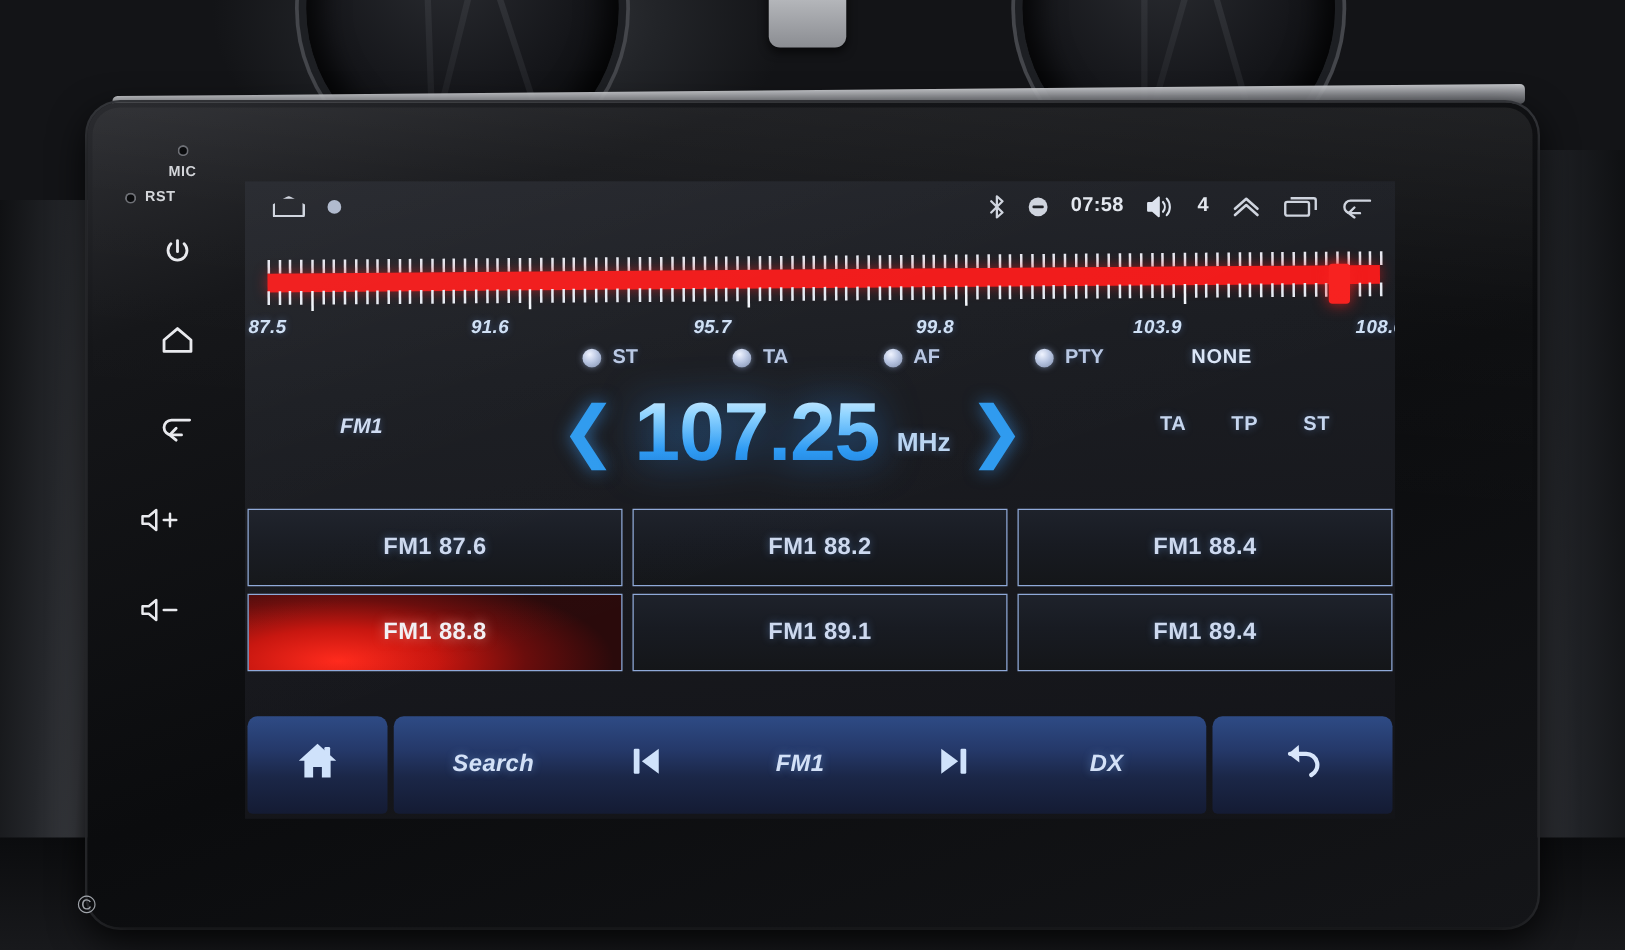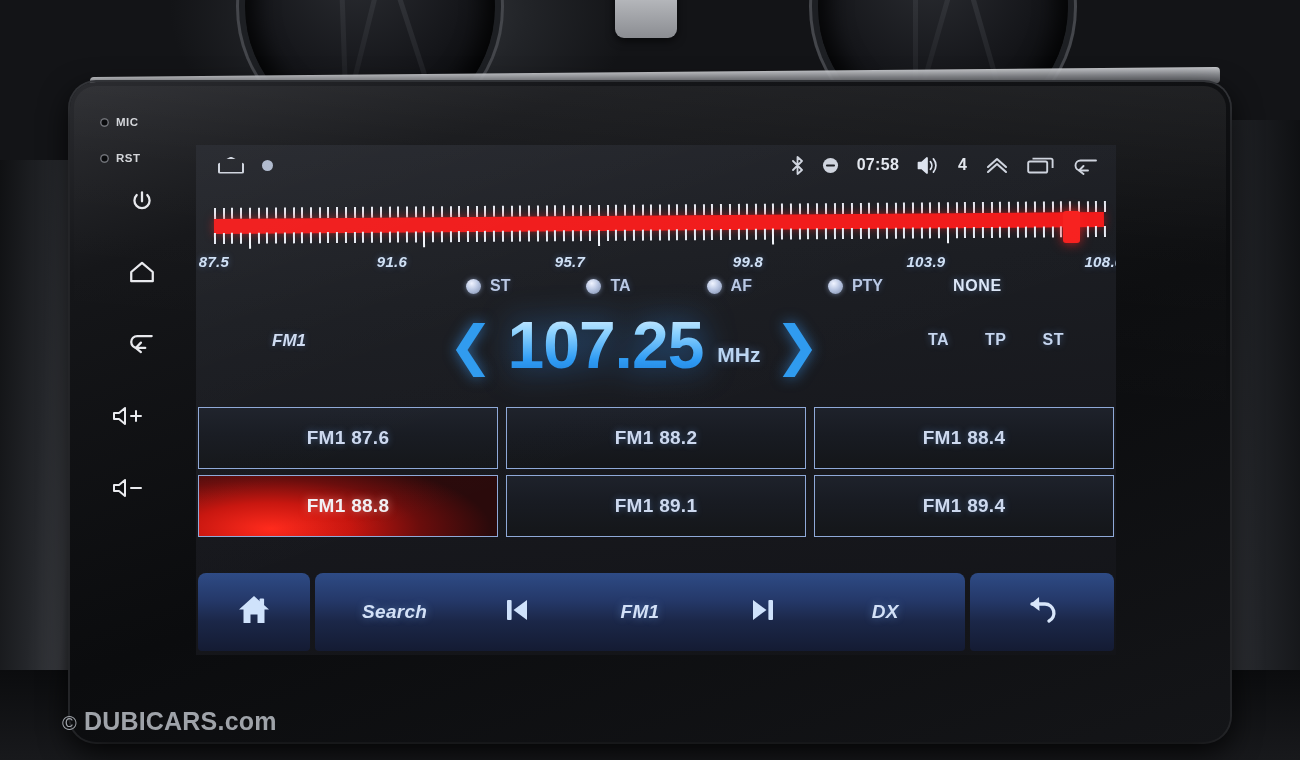--- a/index.html
+++ b/index.html
@@ -165,21 +165,21 @@
     <div class="trim-right"></div>
     <div class="floor"></div>
   </div>
 
   <div class="unit">
     <div class="unit-gloss"></div>
   </div>
 
   <div class="bezel">
 
-    <div class="bezel-item" style="top:6px;">
+    <div class="bezel-item" style="top:6px;flex-direction:column;">
       <div class="pinhole"></div>
       <div class="pin-label">MIC</div>
     </div>
 
     <div class="bezel-item" style="top:42px;">
       <div class="pinhole"></div>
       <div class="pin-label">RST</div>
     </div>
 
     <div class="hk" style="top:72px;">
@@ -595,16 +595,15 @@
           </svg>
         </span>
       </div>
     </div>
 
     <div class="lcd-sheen"></div>
   </div>
 
   <div class="watermark">
     <span class="c">©</span>
-    <span>DUBICARS.com</span>
   </div>
 
 </div>
 
 </body></html>

